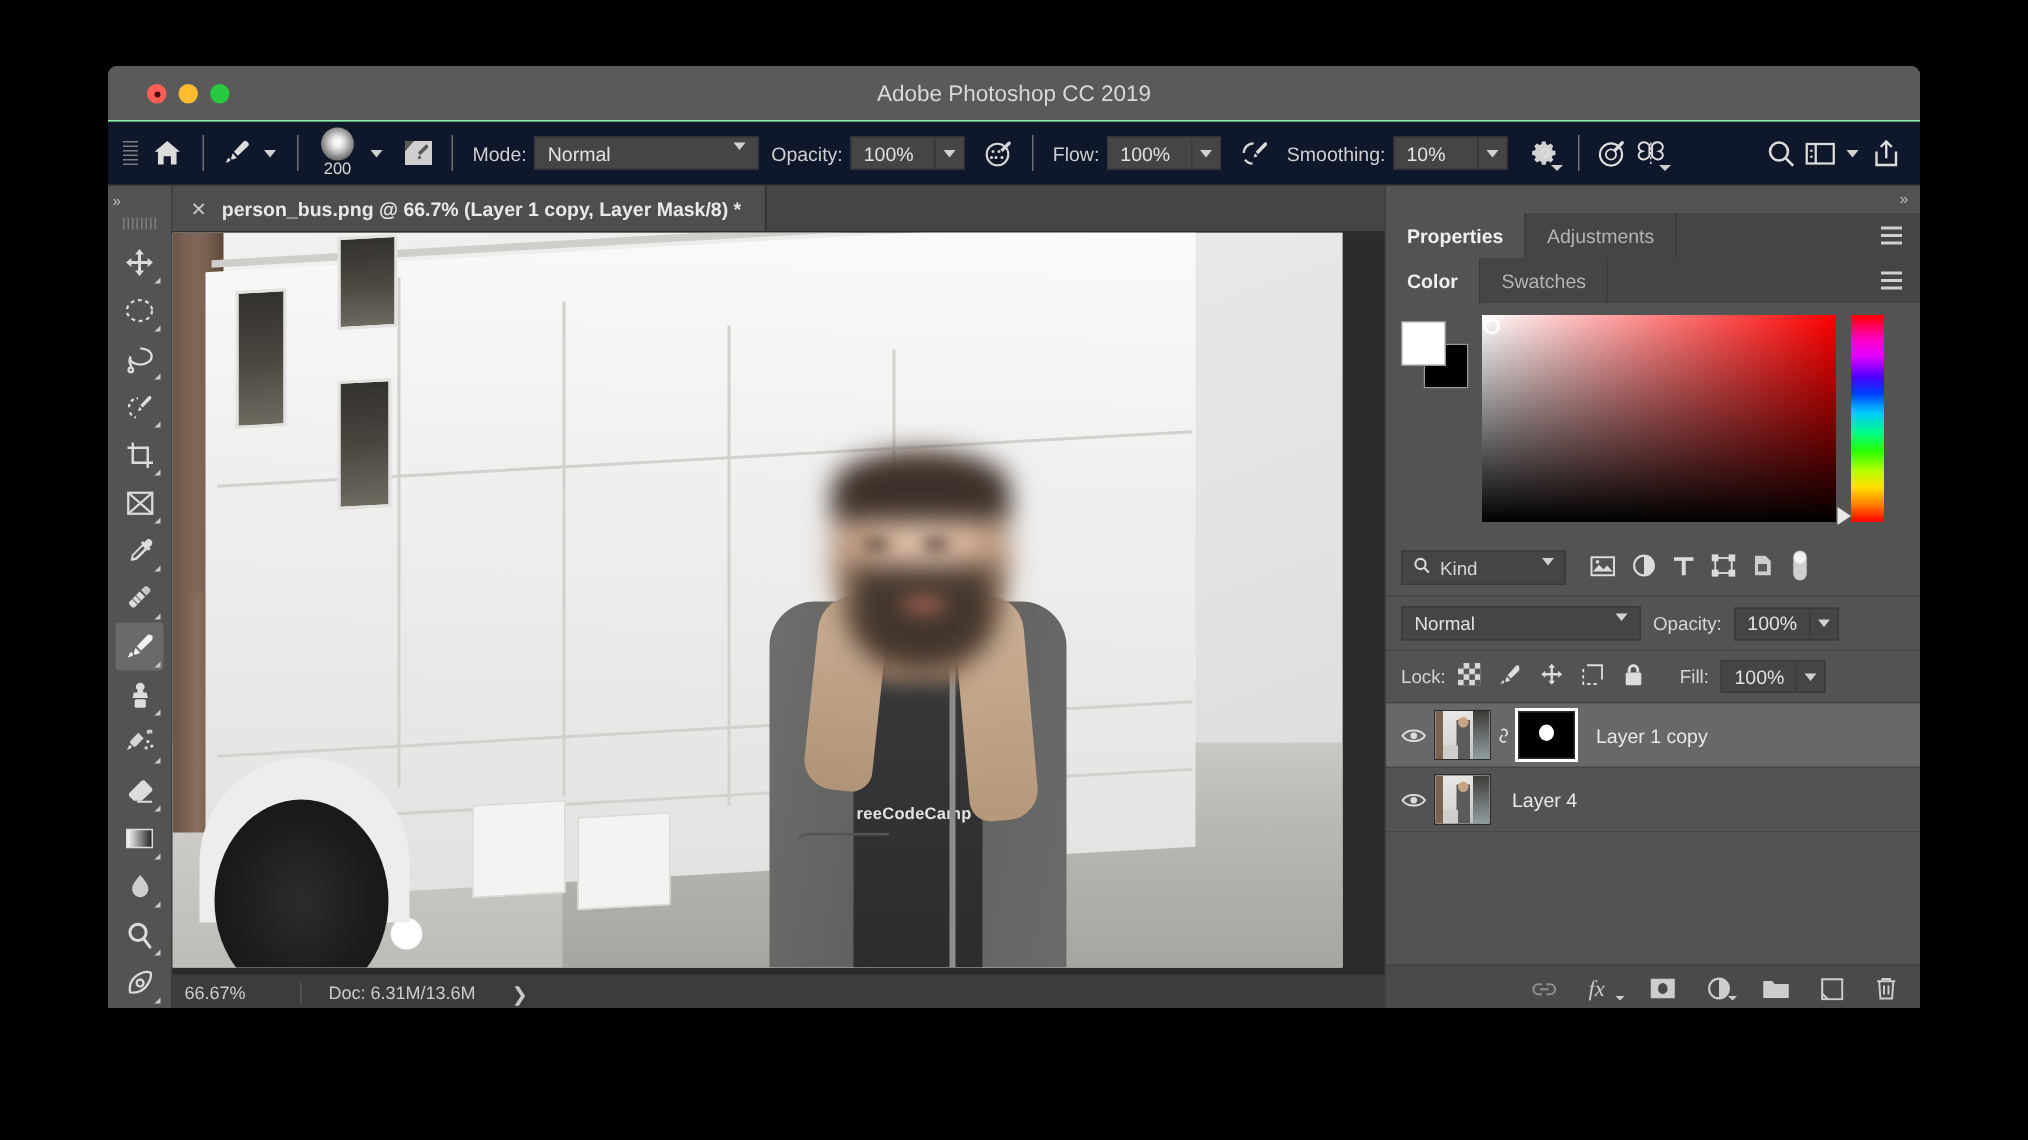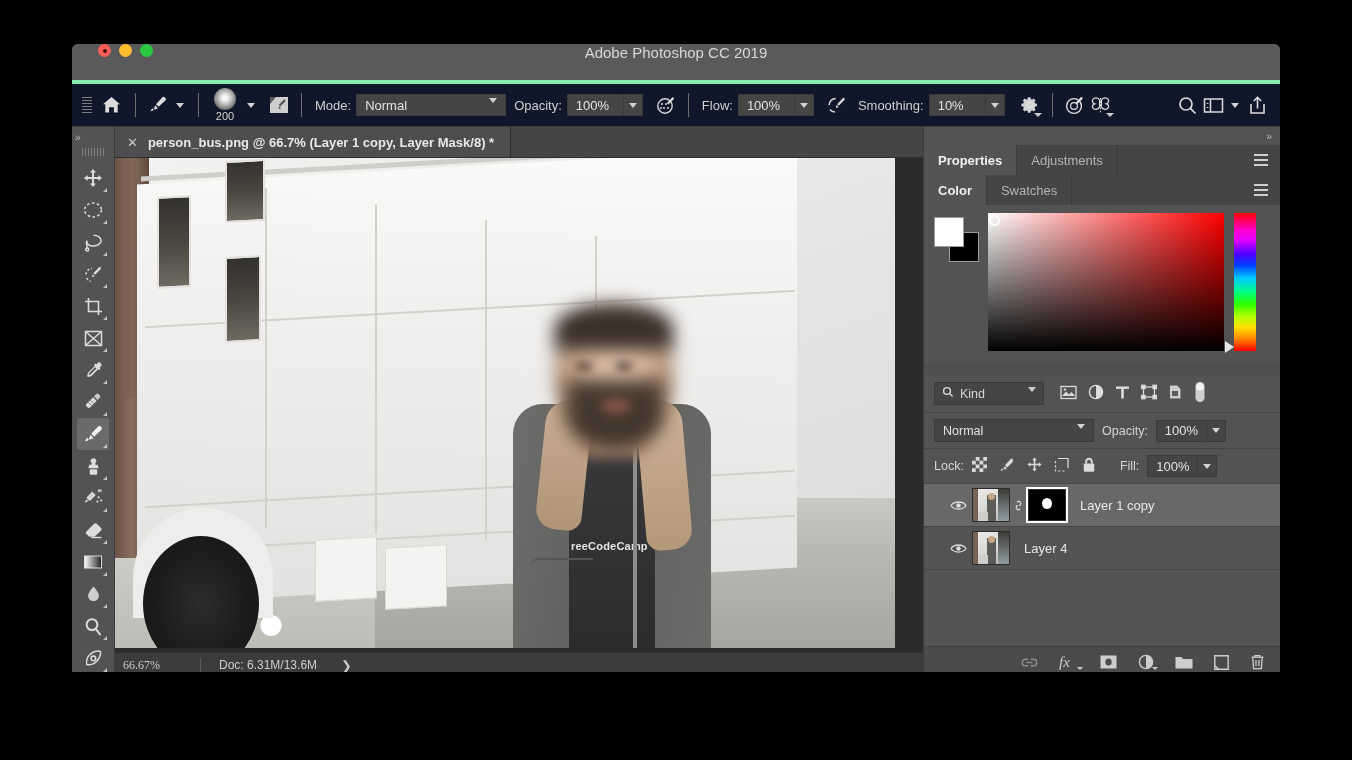--- a/index.html
+++ b/index.html
@@ -17,22 +17,22 @@
     border-radius: 6px 6px 0 0;
     overflow: hidden;
     box-shadow: 0 10px 40px rgba(0,0,0,0.6);
   }
 
   
   .titlebar {
     position: relative;
     height: 36px;
     background: #5a5a5a;
-    border-bottom: 4px solid #86efac;
-    display: flex; align-items: flex-start; padding-left: 14px;
+    border-bottom: 1px solid #86efac;
+    display: flex; align-items: center; padding-left: 14px;
   }
   .traffic { display: flex; gap: 8px; margin-left: 12px; }
   .dot { width: 13px; height: 13px; border-radius: 50%; position: relative; }
   .dot.red { background: #ff5f57; }
   .dot.yellow { background: #febc2e; }
   .dot.green { background: #28c840; }
   .dot.red::after {
     content:""; position:absolute; left:5px; top:5px;
     width:4px; height:4px; border-radius:50%; background:#4a0f0b;
   }
@@ -145,21 +145,21 @@
     width: 780px; height: 490px;
     overflow: hidden;
     background: #e9e9e8;
   }
   .statusbar {
     height: 24px; background: #3c3c3c;
     display: flex; align-items: center;
     color: #cccccc; font-size: 12px;
     border-top: 1px solid #2e2e2e;
   }
-  .sb-zoom { width: 85px; padding-left: 8px; box-sizing:border-box;font-family:Liberation Serif, serif;}
+  .sb-zoom { width: 85px; padding-left: 8px; box-sizing:border-box;}
   .sb-sep { width:1px; height:14px; background:#595959; }
   .sb-doc { padding-left: 18px; }
   .sb-arrow { margin-left: 24px; color:#c8c8c8; font-size:13px;}
 
   
   .panels {
     width: 356px; background: #4f4f4f;
     display: flex; flex-direction: column;
     border-left: 1px solid #3c3c3c;
   }
@@ -238,21 +238,21 @@
     background: #454545; border: 1px solid #3a3a3a;
     height: 23px; width: 160px; padding: 0 8px; box-sizing: border-box;
     display:flex; align-items:center; position: relative; color:#e2e2e2;
   }
   .blend-select .inner-chev { position: absolute; right: 8px; top: 9px; }
   .lock-icons { display:flex; align-items:center; gap: 12px; color:#dcdcdc; }
 
   .layer-row {
     display: flex; align-items: center; gap: 0;
     height: 42px; border-bottom: 1px solid #464646;
-    padding-left: 20px;
+    padding-left: 4px;
   }
   .layer-row.selected { background: #686868; }
   .eye { width: 28px; display:flex; align-items:center; justify-content:center; color:#d8d8d8; }
   .thumb {
     width: 36px; height: 32px; border: 1px solid #2c2c2c;
     overflow: hidden; position: relative; background:#d9d9d9;
   }
   .link-ic { width: 16px; display:flex; align-items:center; justify-content:center; color:#d8d8d8;}
   .mask-thumb {
     width: 36px; height: 30px; background: #000;
@@ -853,21 +853,21 @@
             <div class="cf-marker"></div>
           </div>
           <div class="hue-strip">
             <div class="hue-marker"></div>
           </div>
         </div>
       </div>
 
       <div style="flex:1; display:flex; flex-direction:column;">
 
-        <div class="panel-body" style="flex:1; display:flex; flex-direction:column;margin-top:12px;">
+        <div class="panel-body" style="flex:1; display:flex; flex-direction:column;">
 
           <div class="lp-row">
             <div class="kind-select">
               <span>
                 <svg width="12" height="12" viewBox="0 0 12 12" fill="none" stroke="#dcdcdc" stroke-width="1.4">
                   <circle cx="5" cy="5" r="3.4"></circle>
                     <path d="M7.6 7.6 L10.6 10.6"></path>
                 </svg>
               </span>
               <span>Kind</span>

